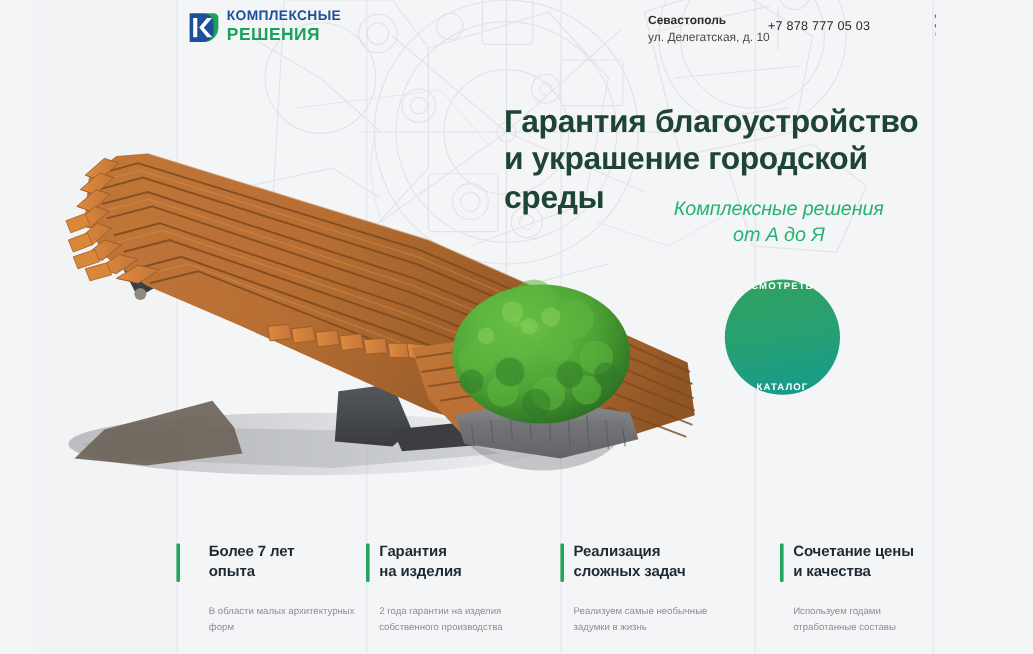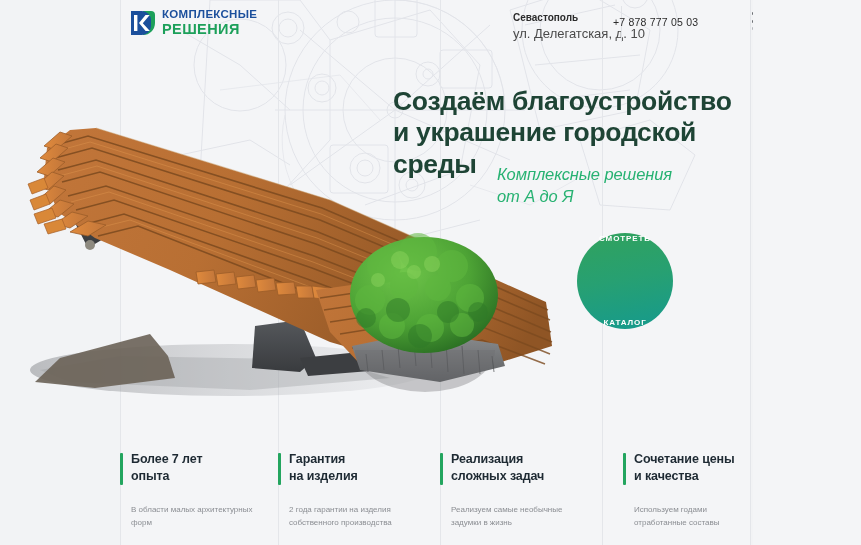--- a/index.html
+++ b/index.html
@@ -7,20 +7,21 @@
     width: 861px; height: 545px;
     font-family: "Liberation Sans", sans-serif;
     background: #f4f5f7;
     overflow: hidden;
   }
   .page {
     position: relative;
     width: 753px; height: 545px;
     background: #f4f5f7;
     overflow: hidden;
+    margin-left: 27px;
   }
 
   
   .bg-blueprint {
     position: absolute; left: 180px; top: -30px;
     width: 520px; height: 300px;
     opacity: .42; pointer-events: none;
   }
   .grid-lines { position: absolute; inset: 0; pointer-events: none; }
   .vline {
@@ -48,21 +49,21 @@
     font-size: 11.5px; font-weight: bold; color: #1b4f9c;
     letter-spacing: .3px;
   }
   .logo-line2 {
     font-size: 14.5px; font-weight: bold; color: #1ca05a;
     letter-spacing: .4px; margin-top: 1px;
   }
 
   .city-block { position: absolute; left: 513px; top: 11px; line-height: 1.35; }
   .city-name { font-size: 10px; font-weight: bold; color: #2b2b2b; }
-  .city-addr { font-size: 13px; color: #4a4a4a; }
+  .city-addr { font-size: 10px; color: #4a4a4a; }
 
   .hdr-divider {
     position: absolute; left: 621px; top: 6px;
     width: 1px; height: 36px; background: #e2e4e8;
   }
   .phone {
     position: absolute; left: 613px; top: 16px;
     font-size: 10.5px; color: #2b2b2b; letter-spacing: .2px;
   }
   .burger {
@@ -84,21 +85,21 @@
     position: absolute; left: 393px; top: 86px; width: 400px;
     font-size: 26.5px; font-weight: bold; color: #1e4435;
     line-height: 1.18; letter-spacing: -.3px; z-index: 30;
   }
   .headline .ln { display: block; }
   .sub-italic {
     position: absolute; left: 497px; top: 163px; width: 250px;
     font-size: 16.5px; font-style: italic; color: #27b272;
     line-height: 1.35; letter-spacing: -.1px; z-index: 30;
   }
-  .sub-italic .ln { display: block; }
+  .sub-italic .ln { display: block; text-align: center; }
 
   
   .cta-circle {
     position: absolute; left: 577px; top: 233px;
     width: 96px; height: 96px; border-radius: 50%;
     background: linear-gradient(170deg, #31a25d 0%, #27a072 48%, #159a8e 100%);
     display: flex; flex-direction: column; align-items: center;
     justify-content: space-between; cursor: pointer; z-index: 30;
   }
   .cta-circle span {
@@ -128,21 +129,21 @@
   .feature .f-title {
     margin-left: 11px; font-size: 12.5px; font-weight: bold;
     color: #1e2a33; line-height: 1.38; letter-spacing: -.1px;
   }
   .feature .f-title .ln { display: block; }
   .feature .f-desc {
     margin-left: 11px; margin-top: 17px; font-size: 8px;
     color: #8b8e93; line-height: 1.65;
   }
   .feature .f-desc .ln { display: block; }
-  .f0 { left: 120px; }
+  .f0 { left: 120px; padding-left: 16px; }
   .f1 { left: 278px; }
   .f2 { left: 440px; }
   .f3 { left: 623px; }
 </style>
 </head>
 <body>
 
 <div class="page">
 
   <div class="bg-soft-left"></div>
@@ -386,21 +387,21 @@
       <g fill="#8fd65f" opacity=".45">
         <circle cx="400" cy="140" r="9"></circle>
           <circle cx="432" cy="144" r="8"></circle>
         <circle cx="378" cy="160" r="7"></circle>
           <circle cx="414" cy="152" r="7"></circle>
       </g>
     </svg>
   </div>
 
   <h1 class="headline">
-    <span class="ln">Создаём благоустройство</span>
+    <span class="ln">Гарантия благоустройство</span>
     <span class="ln">и украшение городской</span>
     <span class="ln">среды</span>
   </h1>
 
   <div class="sub-italic">
     <span class="ln">Комплексные решения</span>
     <span class="ln">от А до Я</span>
   </div>
 
   <div class="cta-circle">

